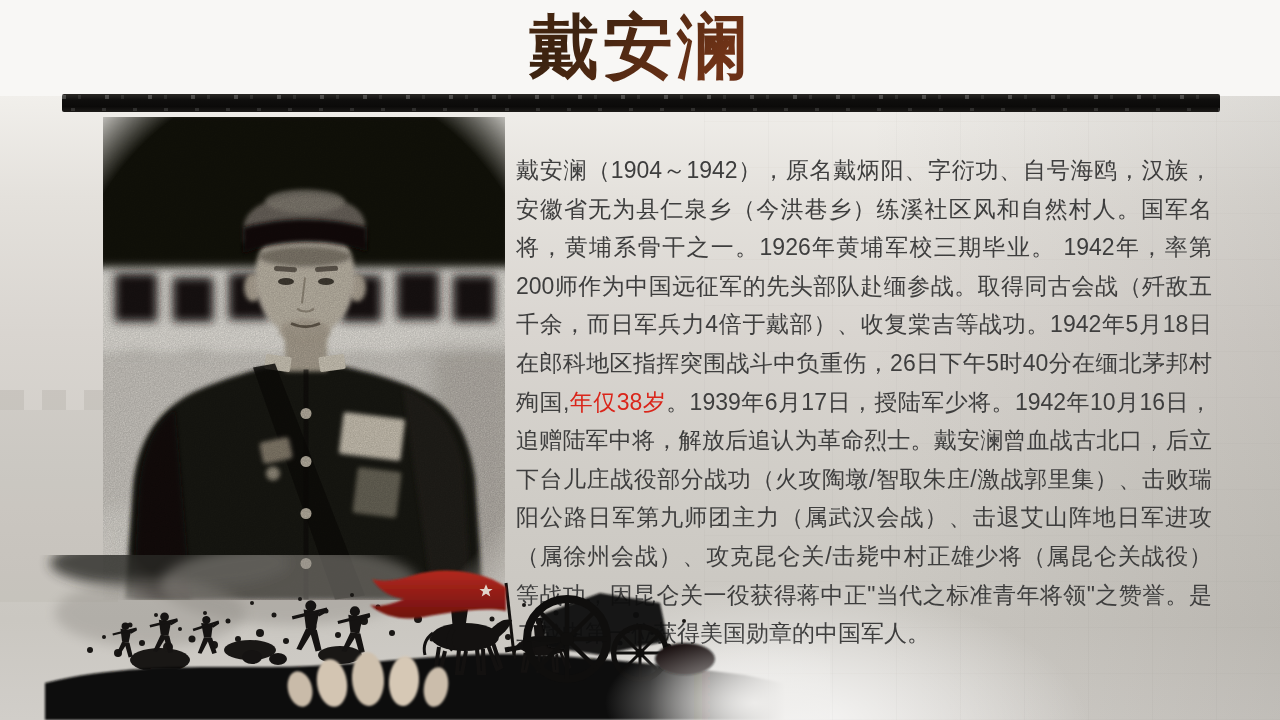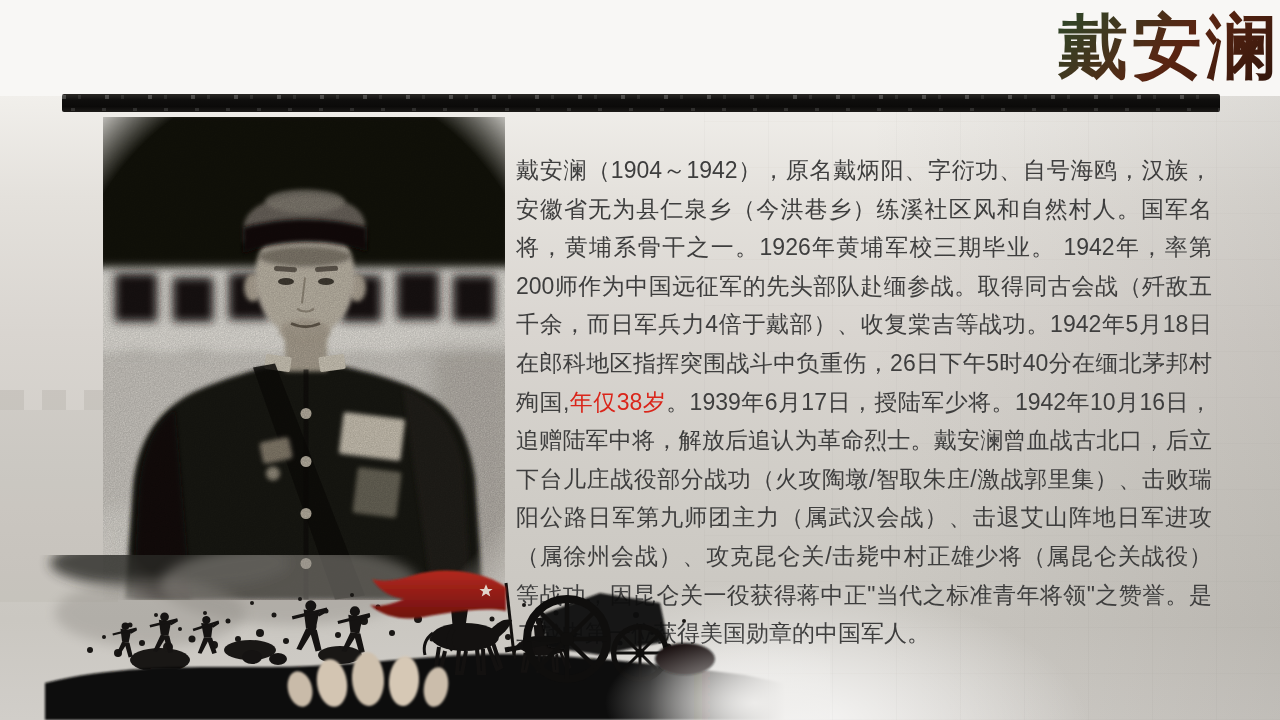--- a/index.html
+++ b/index.html
@@ -16,21 +16,21 @@
     background:
       repeating-linear-gradient(90deg, rgba(70,66,60,.05) 0 1px, transparent 1px 64px),
       repeating-linear-gradient(0deg, rgba(70,66,60,.04) 0 1px, transparent 1px 46px);}
   .bg-wall{position:absolute;left:0;top:390px;width:118px;height:212px;opacity:.5;}
   .bg-wall::before{content:"";position:absolute;left:0;top:0;width:100%;height:20px;
     background:repeating-linear-gradient(90deg, rgba(125,120,112,.30) 0 24px, transparent 24px 42px);}
   .bg-wall::after{content:"";position:absolute;left:0;top:20px;width:100%;bottom:0;
     background:rgba(150,145,137,.18);}
 
   
-  .title{position:absolute;top:0;left:0;right:0;height:96px;text-align:right;
+  .title{position:absolute;top:0;left:0;right:0;height:96px;text-align:center;
     font-size:70px;line-height:94px;font-weight:700;letter-spacing:4px;
     background:linear-gradient(135deg,#242b26 0%,#33200f 16%,#62300f 30%,#3c2310 44%,
       #713317 57%,#4c1d0d 69%,#314427 79%,#5a2512 89%,#2c130a 100%);
     -webkit-background-clip:text;background-clip:text;color:transparent;}
 
   
   .divider{position:absolute;left:62px;top:94px;width:1158px;height:18px;border-radius:2px;
     background:linear-gradient(180deg,#2a2825 0%,#0f0e0d 35%,#0b0a09 70%,#1c1a18 100%);}
   .divider::before{content:"";position:absolute;left:0;top:1px;width:100%;height:4px;opacity:.55;
     background:repeating-linear-gradient(90deg, rgba(255,255,255,.38) 0 4px, transparent 4px 16px,

